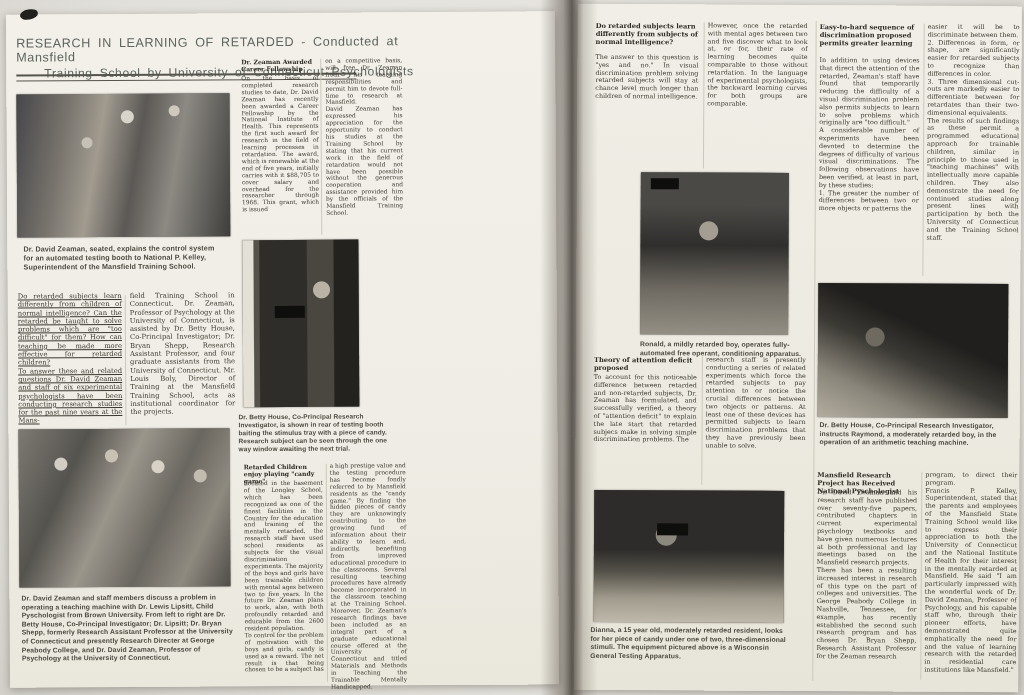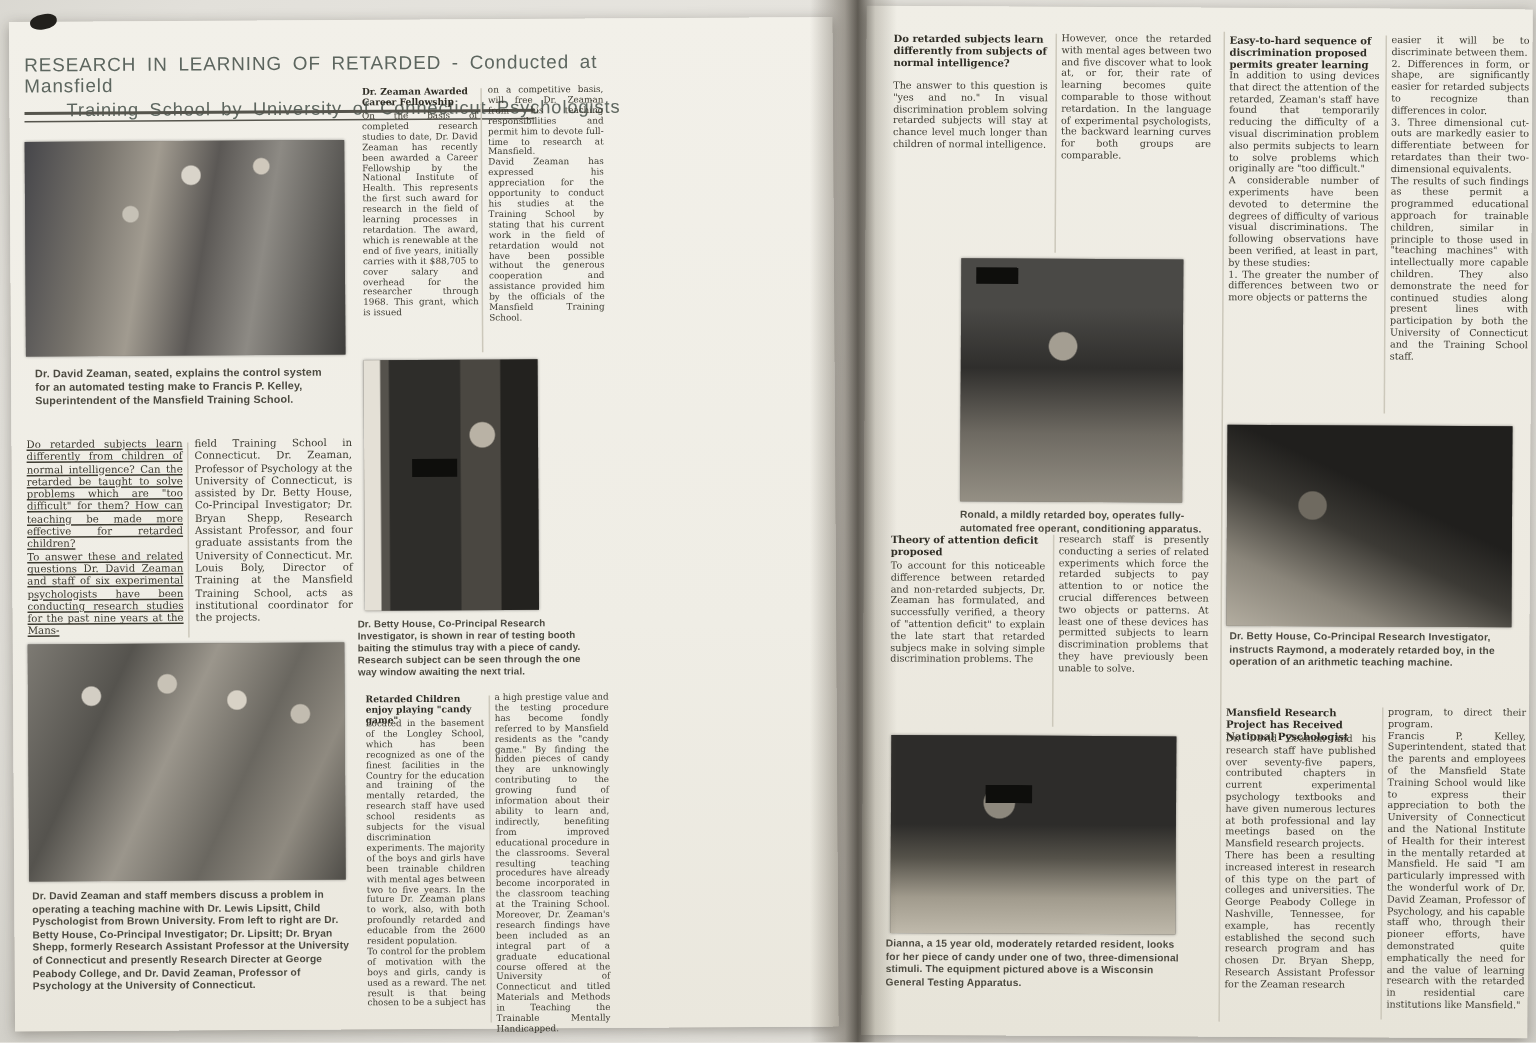--- a/index.html
+++ b/index.html
@@ -52,21 +52,21 @@
     </div>
     <div class="mrule"></div>
 
     <div class="photo" style="left:10px;top:80px;width:213px;height:143px;
                 background-image:
                  radial-gradient(circle at 52% 16%, #d9d4ca 0, #d9d4ca 6px, rgba(0,0,0,0) 7px),
                  radial-gradient(circle at 74% 12%, #cfc8bc 0, #cfc8bc 5px, rgba(0,0,0,0) 6px),
                  radial-gradient(circle at 33% 34%, #c6c1b6 0, #c6c1b6 5px, rgba(0,0,0,0) 6px),
                  linear-gradient(100deg,#46464a 0%,#77736c 22%,#a19b90 38%,#5b5855 55%,#8d8a84 72%,#3e3d3b 100%);">
     </div>
-    <div class="cap c72" style="left:16px;top:230px;width:198px;">Dr. David Zeaman, seated, explains the control system for an automated testing make to Francis P. Kelley, Superintendent of the Mansfield Training School.</div>
+    <div class="cap c72" style="left:16px;top:230px;width:198px;">Dr. David Zeaman, seated, explains the control system for an automated testing booth to National P. Kelley, Superintendent of the Mansfield Training School.</div>
 
     <div class="txt t7" style="left:10px;top:278px;width:104px;text-decoration:underline;">Do retarded subjects learn differently from children of normal intelligence? Can the retarded be taught to solve problems which are "too difficult" for them? How can teaching be made more effective for retarded children?
 To answer these and related questions Dr. David Zeaman and staff of six experimental psychologists have been conducting research studies for the past nine years at the Mans-</div>
     <div class="vrule" style="left:117px;top:281px;height:130px;"></div>
     <div class="txt t7" style="left:122px;top:278px;width:105px;">field Training School in Connecticut. Dr. Zeaman, Professor of Psychology at the University of Connecticut, is assisted by Dr. Betty House, Co-Principal Investigator; Dr. Bryan Shepp, Research Assistant Professor, and four graduate assistants from the University of Connecticut. Mr. Louis Boly, Director of Training at the Mansfield Training School, acts as institutional coordinator for the projects.</div>
 
     <div class="photo" style="left:10px;top:415px;width:211px;height:158px;
                 background-image:
                  radial-gradient(circle at 20% 22%, #d3cec4 0, #d3cec4 6px, rgba(0,0,0,0) 7px),
                  radial-gradient(circle at 44% 17%, #c8c2b6 0, #c8c2b6 6px, rgba(0,0,0,0) 7px),
@@ -121,21 +121,21 @@
                 background-image:
                  radial-gradient(circle at 38% 34%, #8d887d 0, #8d887d 10px, rgba(0,0,0,0) 11px),
                  linear-gradient(180deg,#2d2c2a 0 45%,#55524a 62%,#a19b8d 82%,#bfb9ab 100%);">
       <div class="bar" style="left:63px;top:33px;width:31px;height:12px;"></div>
     </div>
     <div class="cap c68" style="left:16px;top:622px;width:196px;">Dianna, a 15 year old,  moderately retarded resident, looks  for her piece of candy under one of two,  three-dimensional  stimuli. The equipment  pictured above is a Wisconsin  General Testing Apparatus.</div>
 
     <div class="vrule" style="left:238px;top:16px;height:660px;"></div>
 
     <div class="bh bh7" style="left:242px;top:18px;width:100px;">Easy-to-hard sequence of discrimination proposed permits greater learning</div>
-    <div class="txt t66" style="left:242px;top:42px;width:100px;">In addition to using devices that direct the attention of the retarded, Zeaman's staff have found that temporarily reducing the difficulty of a visual discrimination problem also permits subjects to learn to solve problems which originally are "too difficult."
+    <div class="txt t66" style="left:242px;top:52px;width:100px;">In addition to using devices that direct the attention of the retarded, Zeaman's staff have found that temporarily reducing the difficulty of a visual discrimination problem also permits subjects to learn to solve problems which originally are "too difficult."
 A considerable number of experiments have been devoted to determine the degrees of difficulty of various visual discriminations. The following observations have been verified, at least in part, by these studies:
 1. The greater the number of differences between two or more objects or patterns the</div>
     <div class="vrule" style="left:346px;top:18px;height:252px;"></div>
     <div class="txt t66" style="left:350px;top:18px;width:92px;">easier it will be to discriminate between them.
 2. Differences in form, or shape, are significantly easier for retarded subjects to recognize than differences in color.
 3. Three dimensional cut-outs are markedly easier to differentiate between for retardates than their two-dimensional equivalents.
 The results of such findings as these permit a programmed educational approach for trainable children, similar in principle to those used in "teaching machines" with intellectually more capable children. They also demonstrate the need for continued studies along present lines with participation by both the University of Connecticut and the Training School staff.</div>
 
     <div class="photo" style="left:242px;top:278px;width:190px;height:134px;
                 background-image:

